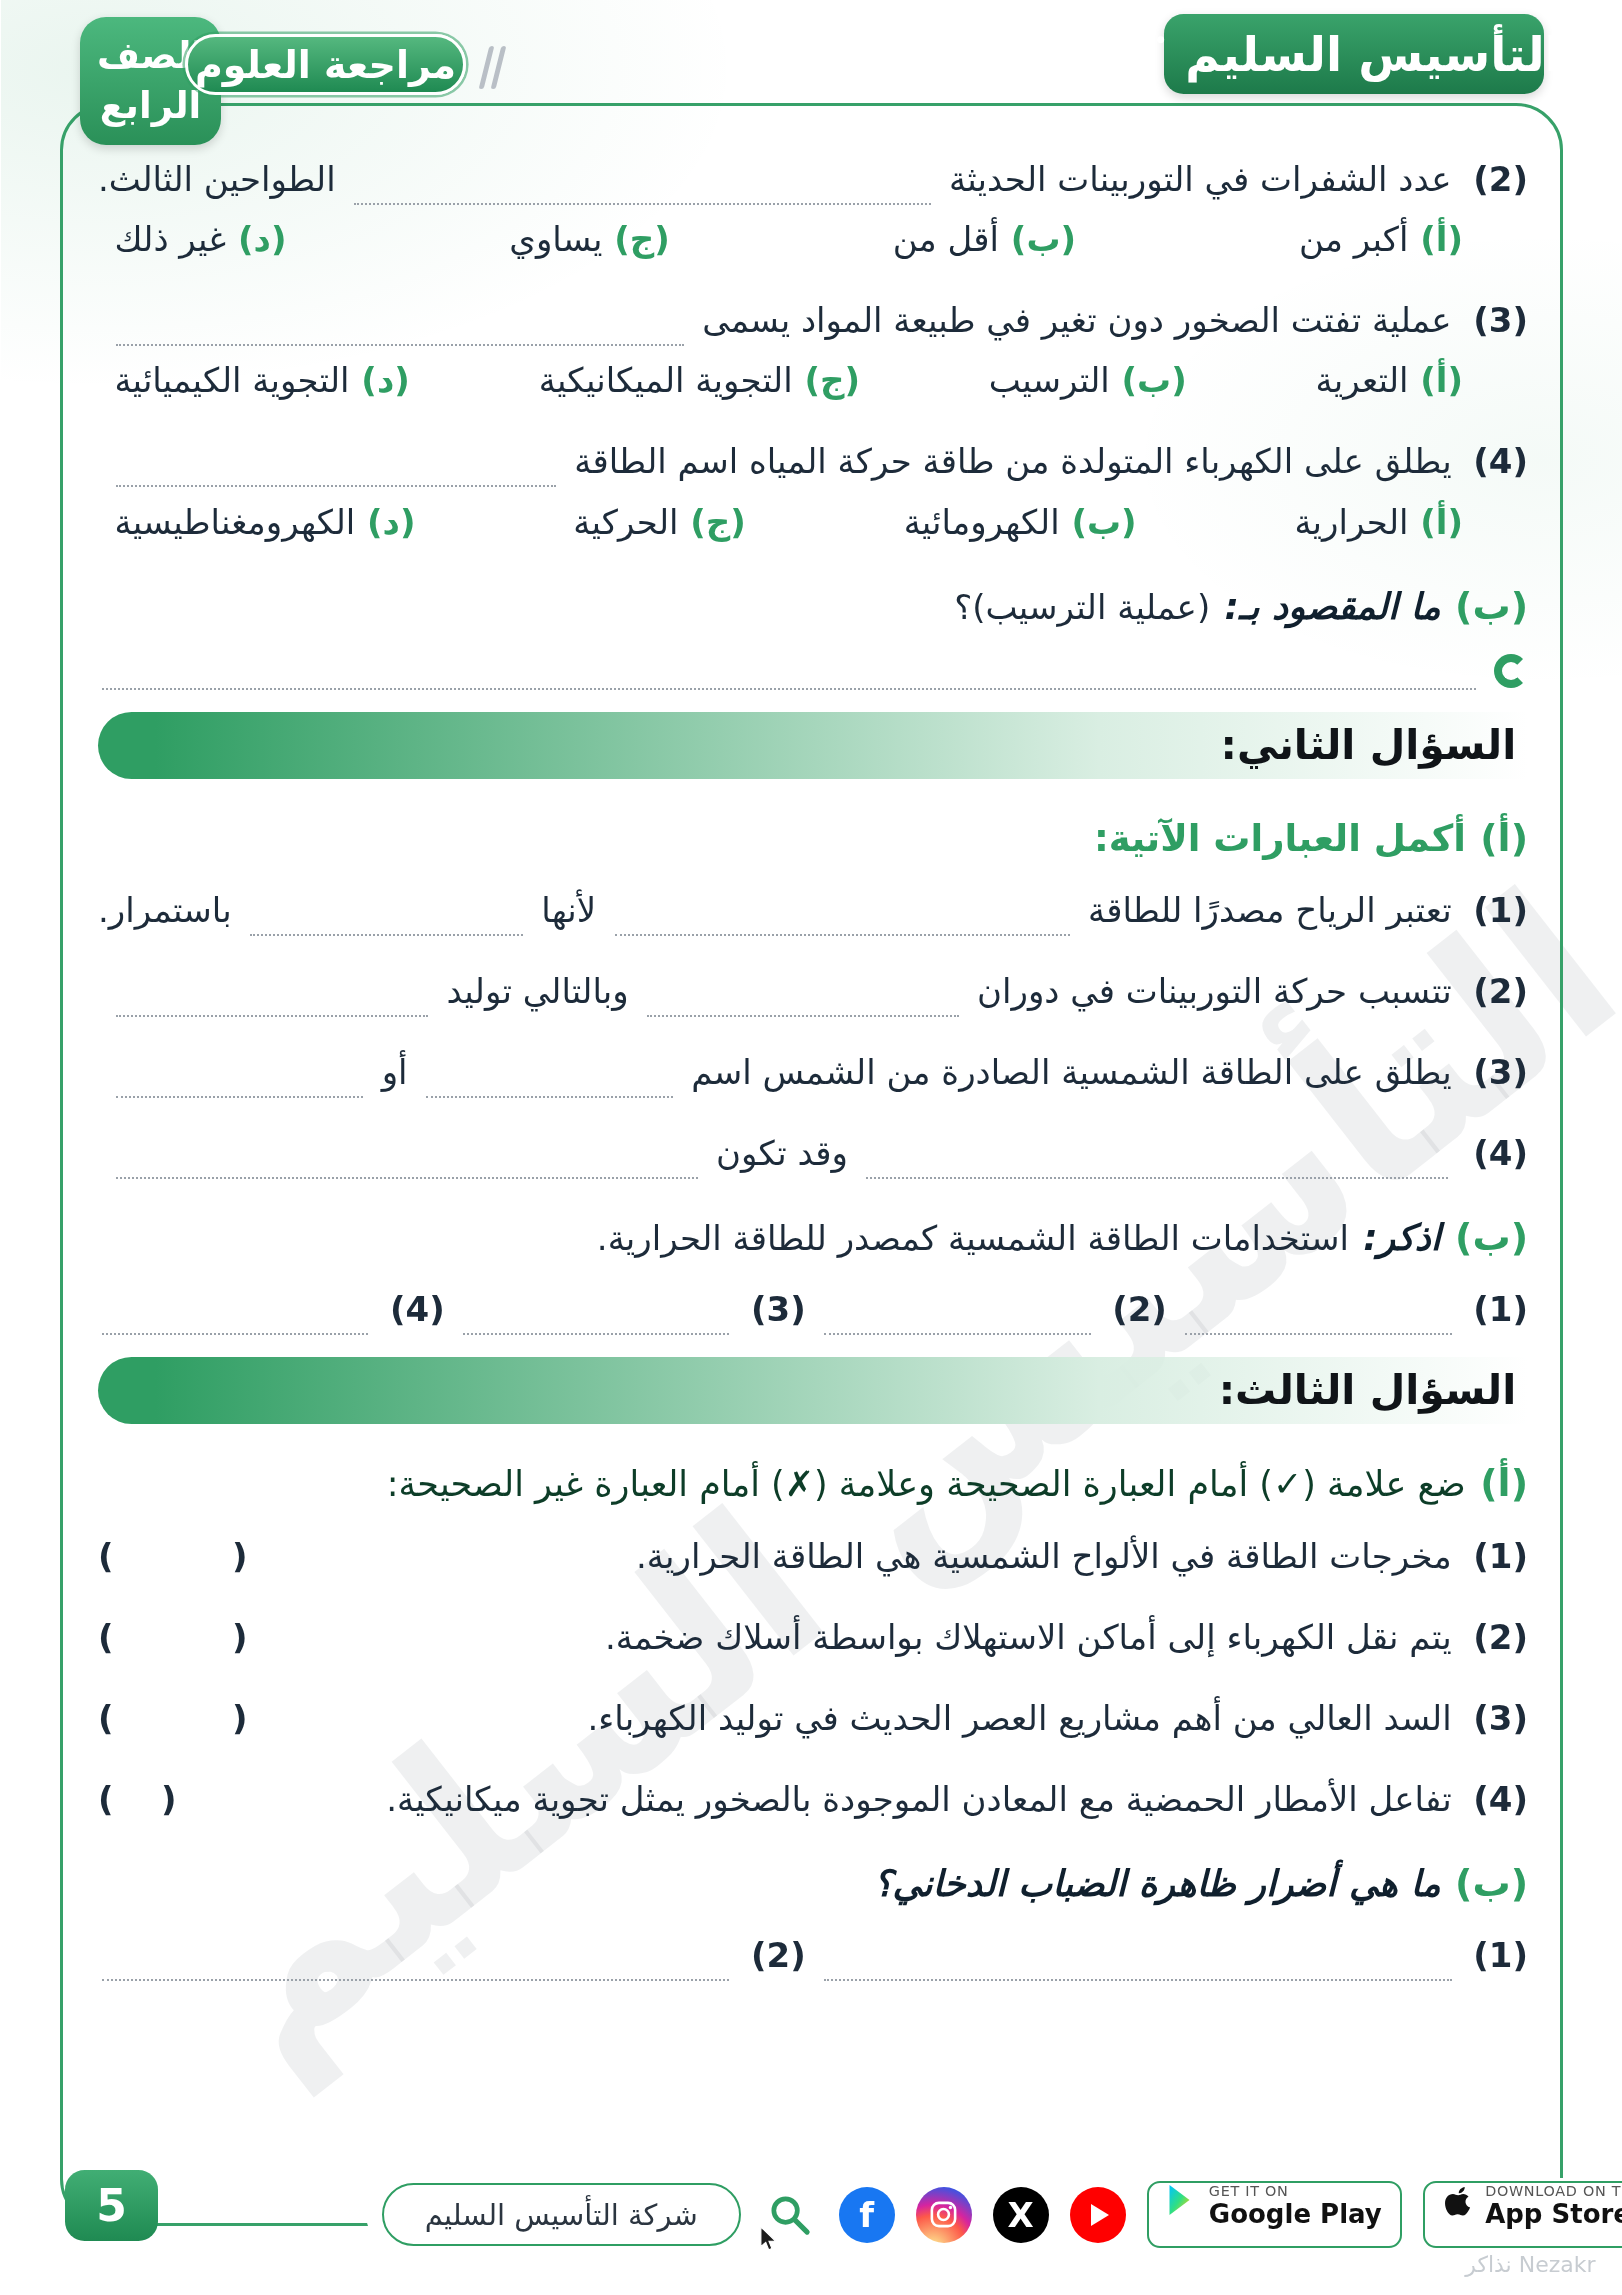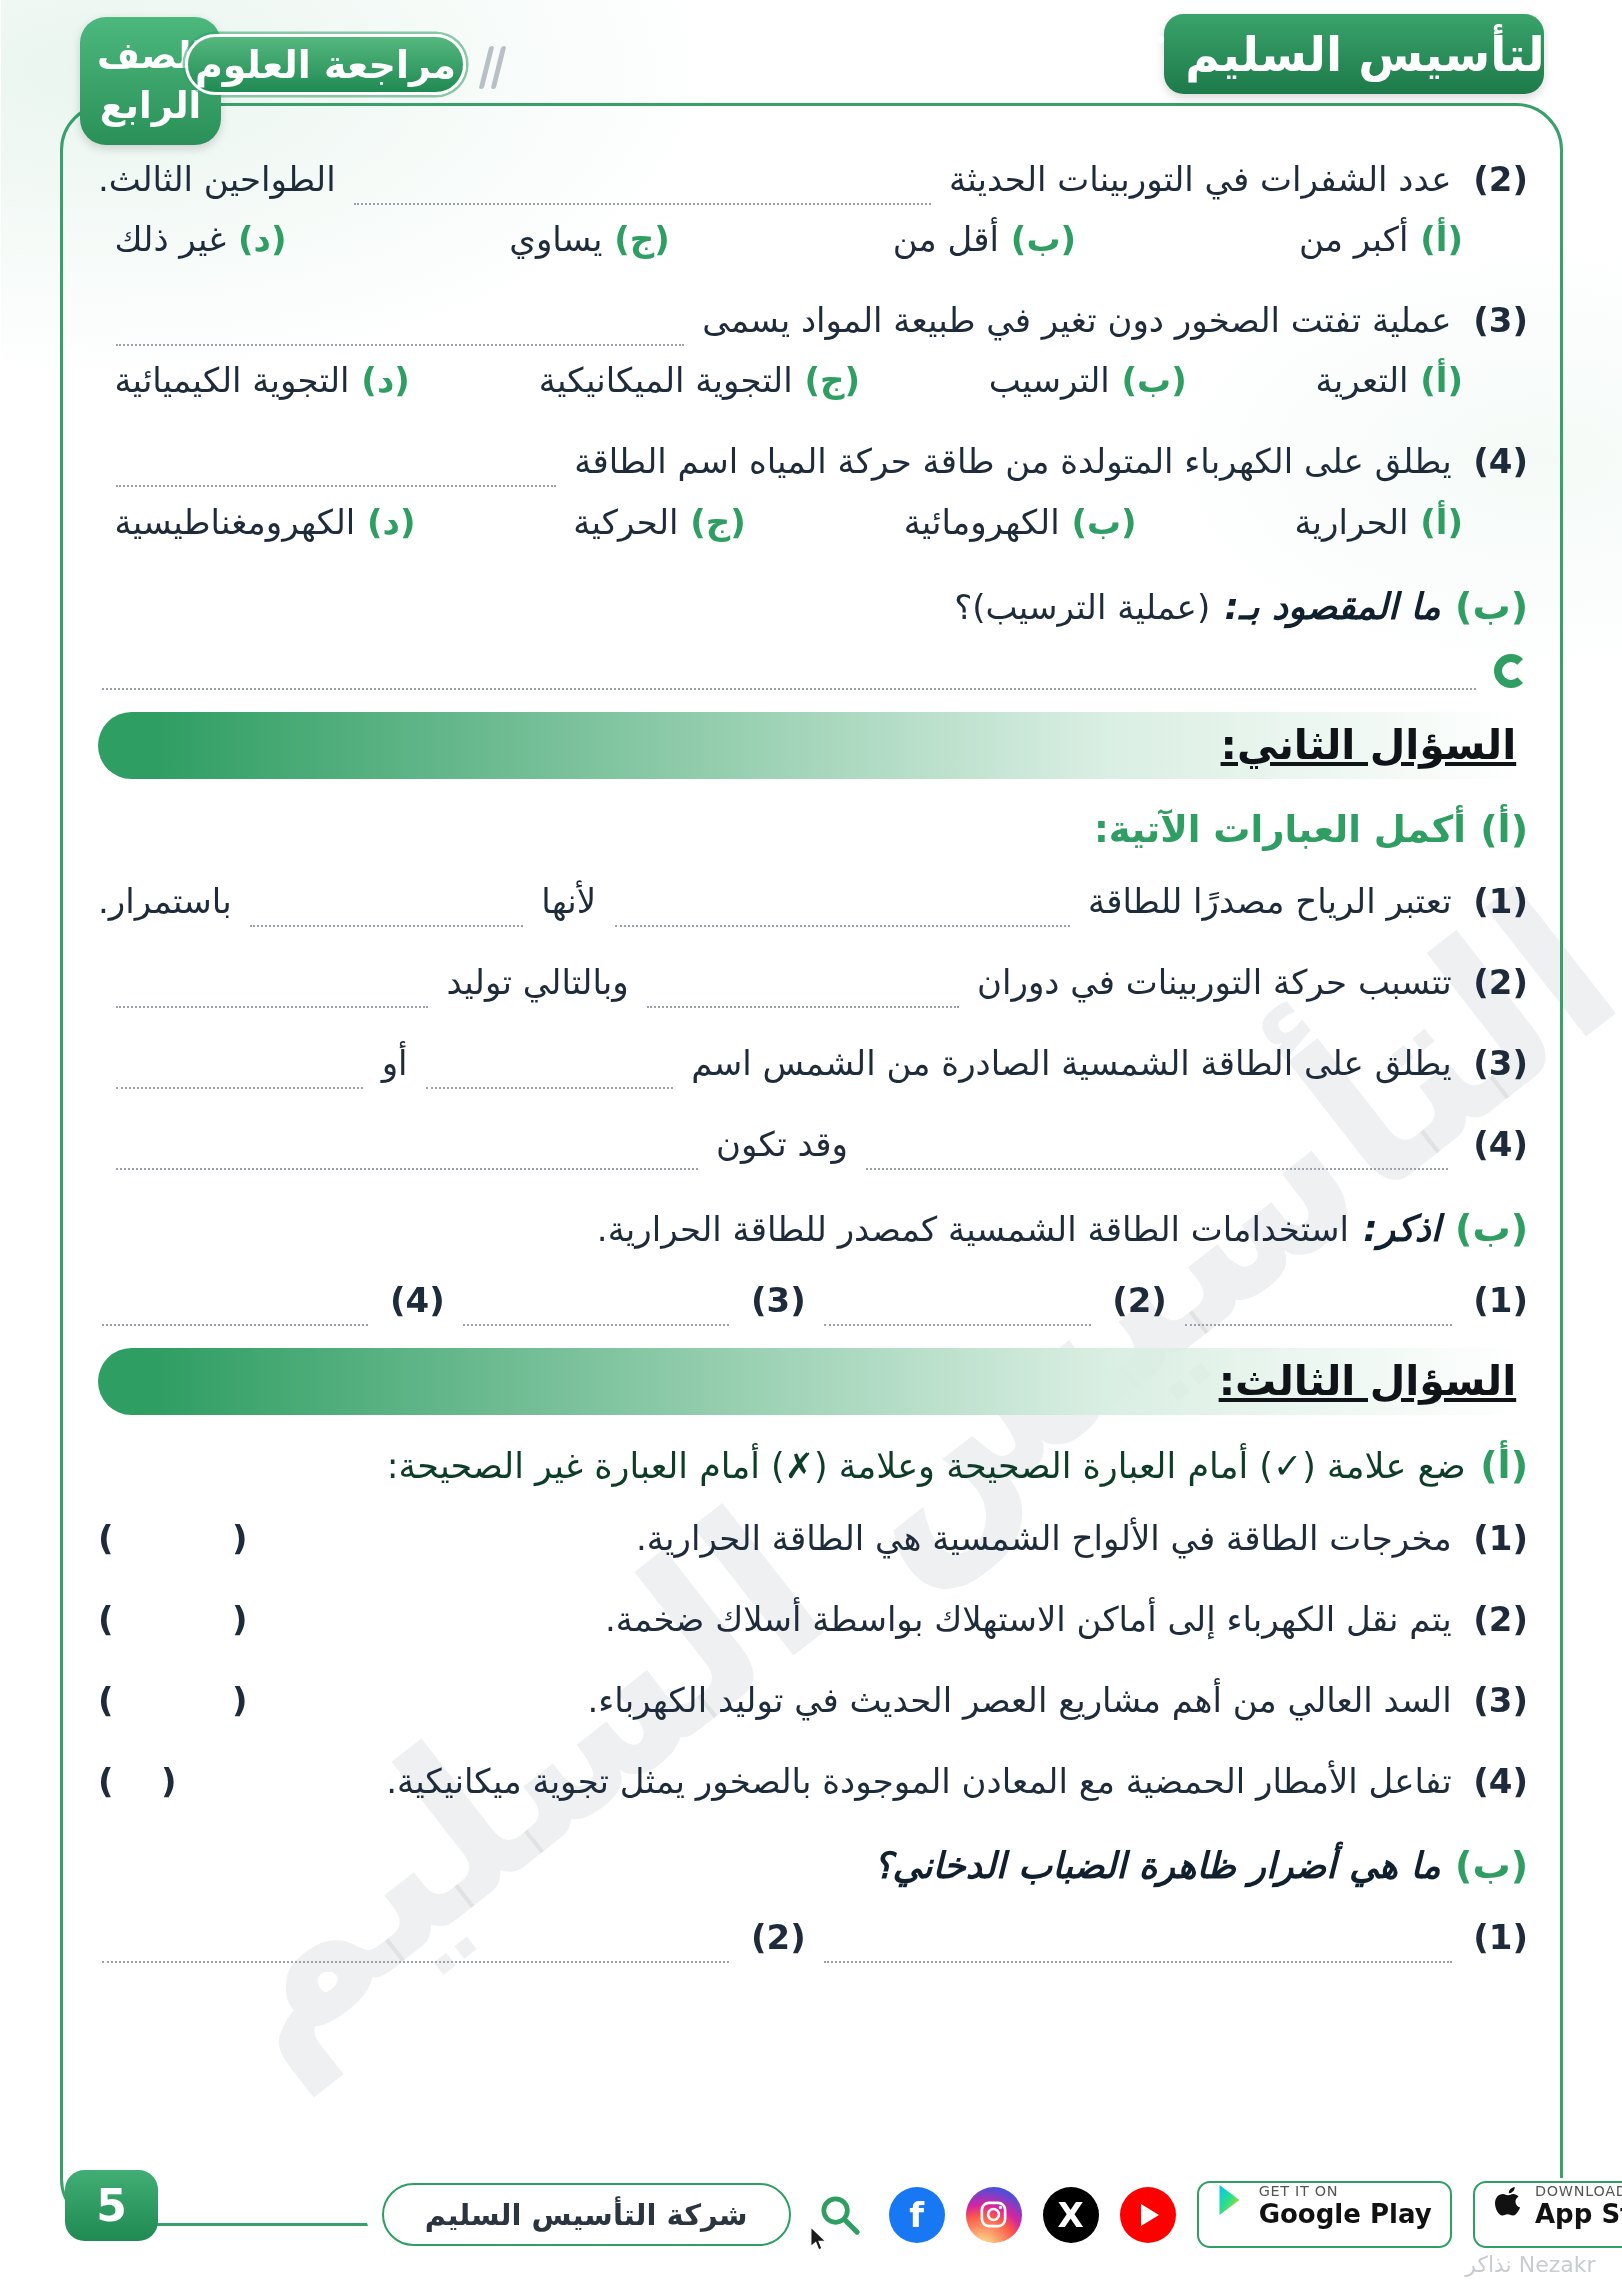--- a/index.html
+++ b/index.html
@@ -93,25 +93,25 @@
   .part-normal { font-size:34px; }
   .green-title { color:#2f9e63; font-weight:800; font-size:37px; }
   .darkgreen-title { color:#0d3d28; font-weight:400; font-size:35px; }
   .answer-line { margin-bottom:17px; align-items:center; }
   .answer-pointer {
     width:34px; height:34px; flex:0 0 auto;
     border:8.5px solid #2f9e63; border-right-color:transparent;
     border-radius:50%;
   }
   .section-banner {
-    height:67px; margin:22px 0 22px 0;
+    height:67px; margin:22px 0 31px 0;
     background:linear-gradient(to left, rgba(255,255,255,0) 0%, #d9eee2 30%, #2f9e63 96%);
     border-radius:0 0 0 0; border-top-left-radius:36px; border-bottom-left-radius:36px;
     display:flex; align-items:center; padding-right:11.8px;
-    font-size:41px; font-weight:800; color:#101418;text-decoration:underline;
+    font-size:41px; font-weight:800; color:#101418;
   }
   .fill-row { margin-bottom:30px; }
   .blank-list { margin-bottom:9.2px; }
   .blank-item { flex:1 1 0; display:flex; gap:10.5px; align-items:flex-end; }
   .tf-row { margin-bottom:30px; }
   .tf-spacer { flex:1 1 0; }
   .parens { white-space:pre; font-weight:700; flex:0 0 auto; }
   
   .page-badge {
     position:absolute; left:65px; bottom:54px; width:93px; height:71px;
@@ -121,21 +121,21 @@
     font-size:44px; font-weight:800;
   }
   .footer-bar {
     position:absolute; bottom:44px; left:366px; height:73px; z-index:7;
     display:flex; align-items:center; gap:21px; direction:ltr;
     background:#fff; padding:0 15.7px; border-radius:39px;
   }
   .company-pill {
     background:#fff; border:2.6px solid #2f9e63; border-radius:39px;
     height:63px; padding:14px 41px; display:flex; align-items:center;
-    font-size:29px; font-weight:700; color:#2b3540; direction:rtl; white-space:nowrap;
+    font-size:29px; font-weight:400; color:#2b3540; direction:rtl; white-space:nowrap;
   }
   .icon {
     width:56px; height:56px; border-radius:50%; flex:0 0 auto;
     display:flex; align-items:center; justify-content:center;
     color:#fff; font-weight:800; font-size:34px; position:relative;
   }
   .icon.search { background:transparent; }
   .icon.fb { background:#1877f2; }
   .icon.ig { background:radial-gradient(circle at 30% 110%, #fdf497 0%, #fd5949 45%, #d6249f 60%, #285aeb 90%); }
   .icon.x  { background:#000; }

